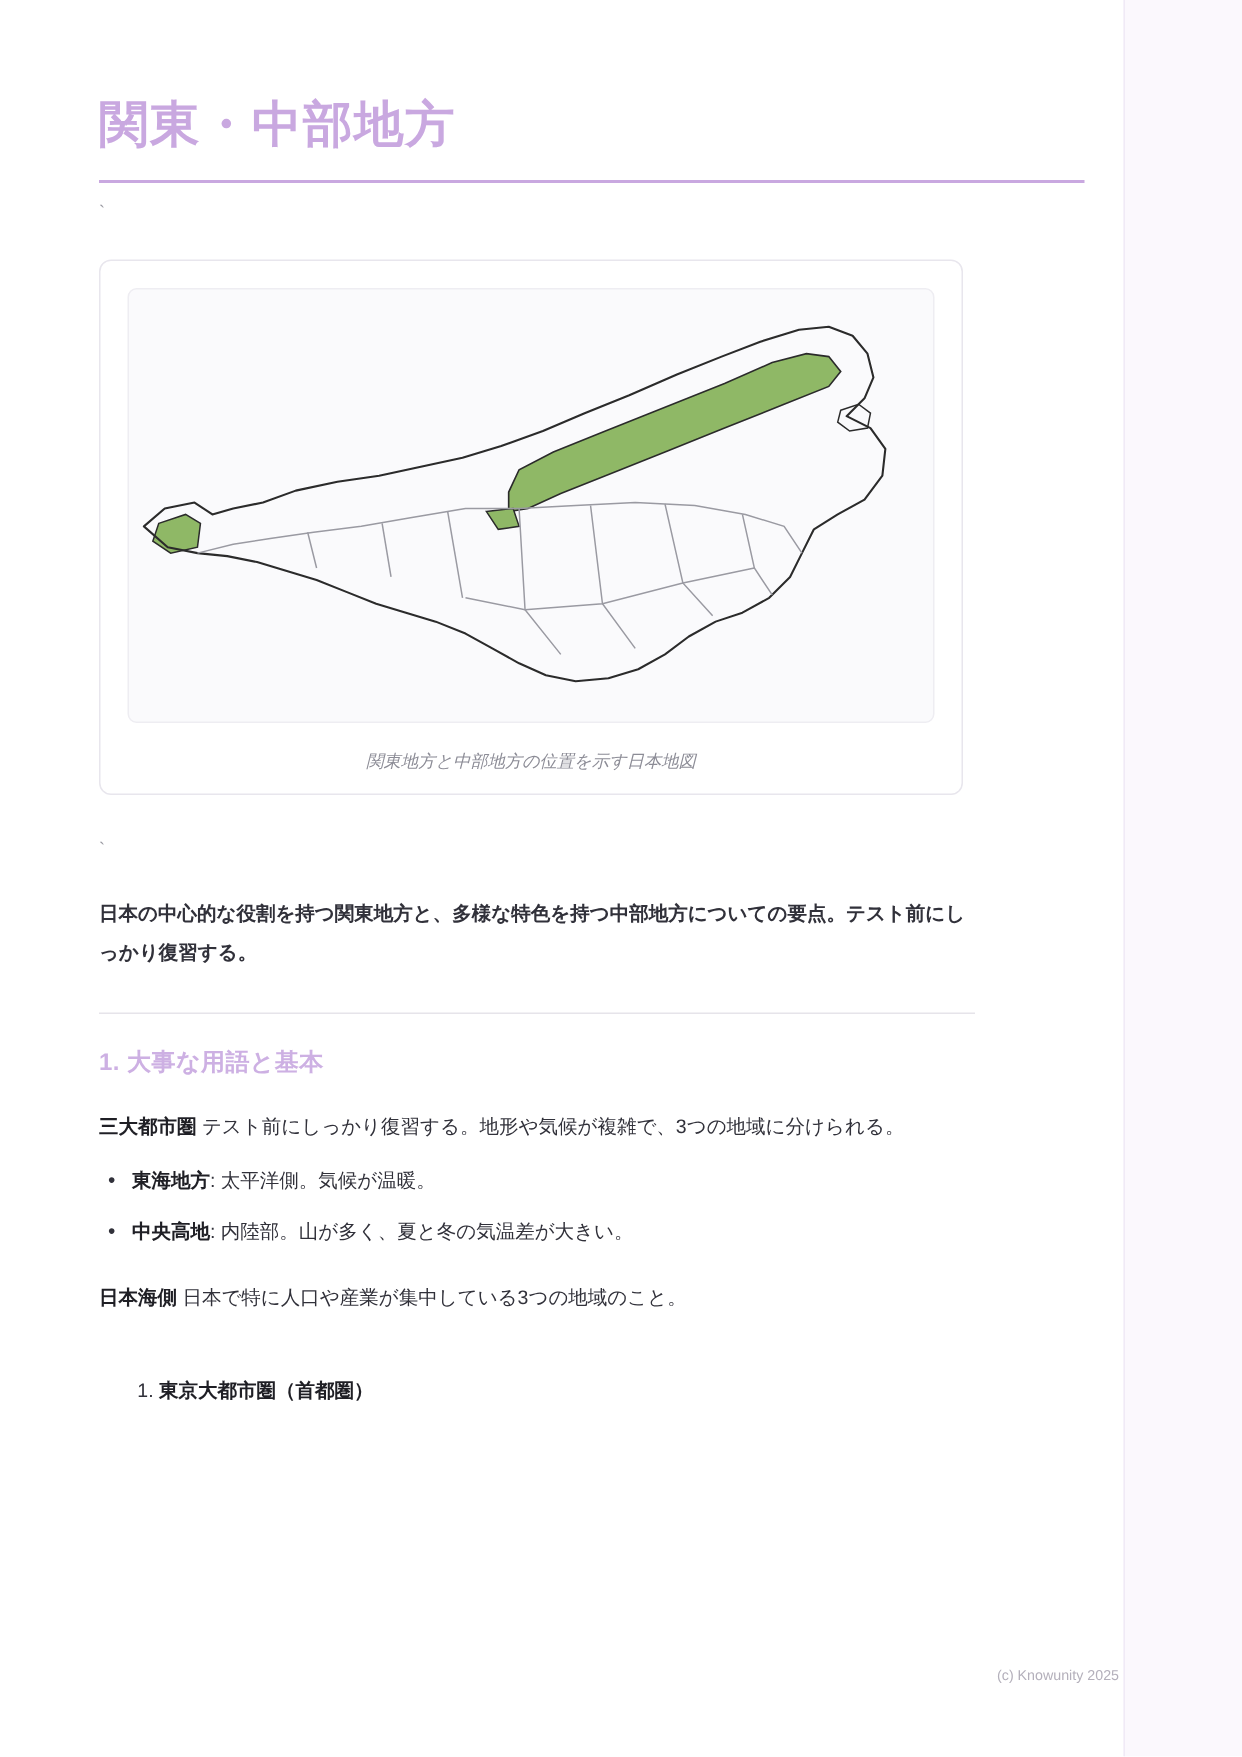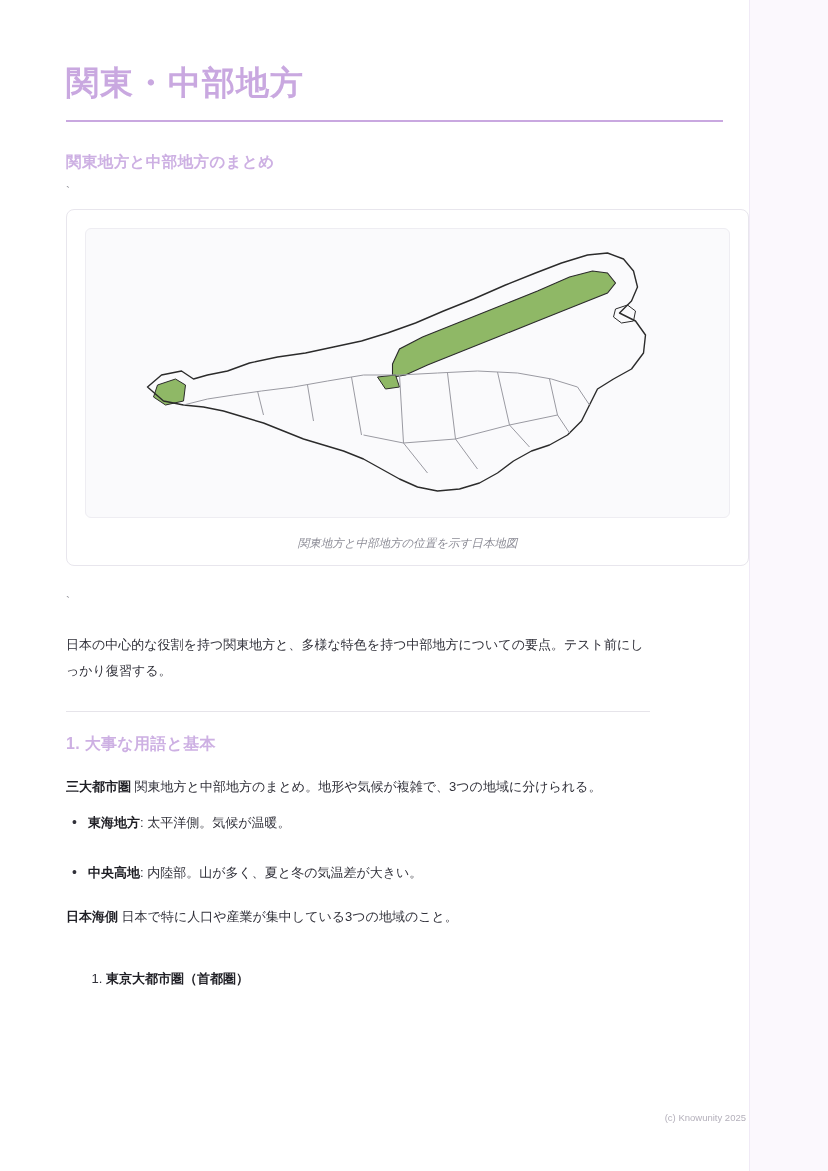--- a/index.html
+++ b/index.html
@@ -60,22 +60,22 @@
   }
   .tick {
     color: #9a9aa2;
     font-size: 12px;
     line-height: 1;
     margin-top: 13px;
     height: 12px;
   }
   
   .figure-card {
-    margin-top: 11px;
-    width: 683px;
+    margin-top: 26px;
+    width: 576px;
     border: 1px solid #e8e6ed;
     border-radius: 8px;
     background: #ffffff;
     padding: 18px 18px 14px 18px;
     box-sizing: border-box;
   }
   .figure-inner {
     background: #fafafc;
     border: 1px solid #eeedf2;
     border-radius: 6px;
@@ -102,20 +102,21 @@
     font-size: 12px;
     line-height: 1;
     margin-top: 30px;
     height: 12px;
   }
   p.body-text {
     margin: 24px 0 0 0;
     font-size: 13px;
     line-height: 1.95;
     color: #31313a;
+    font-weight: bold;
   }
   .section-rule {
     margin-top: 28px;
     height: 1px;
     background: #e6e4ea;
     width: 584px;
   }
   h3.section-title {
     margin: 22px 0 0 0;
     font-size: 16px;
@@ -132,21 +133,21 @@
   p.term-line b { font-weight: 700; color: #1f1f25; }
   ul.bullets {
     margin: 14px 0 0 0;
     padding-left: 22px;
     list-style: none;
   }
   ul.bullets li {
     position: relative;
     font-size: 13px;
     line-height: 1.7;
-    margin-top: 28px;
+    margin-top: 12px;
     color: #31313a;
   }
   ul.bullets li:first-child { margin-top: 0; }
   ul.bullets li::before {
     content: "•";
     position: absolute;
     left: -16px;
     top: -1px;
     font-size: 14px;
     color: #31313a;
@@ -180,21 +181,20 @@
 
 <div class="page">
 
   <div class="right-strip"></div>
 
   <div class="content">
 
     <h1 class="doc-title">関東・中部地方</h1>
     <div class="title-rule"></div>
 
-    <h2 class="doc-subtitle">関東地方と中部地方のまとめ</h2>
 
     <div class="tick">`</div>
 
     <div class="figure-card">
       <div class="figure-inner">
         <svg viewBox="0 0 540 288" preserveAspectRatio="xMidYMid meet">
 
           <path d="M255 135 L262 120 L285 108 L320 94 L360 78 L400 62 L432 48 L455 42 L470 44 L478 54 L470 64 L440 76 L400 92 L360 108 L320 124 L290 136 L268 146 L255 148 Z" fill="#8fb866" stroke="#2b2b2b" stroke-width="1.1"></path>
           <path d="M240 148 L258 146 L262 158 L248 160 Z" fill="#8fb866" stroke="#2b2b2b" stroke-width="1"></path>
           <path d="M20 156 L38 150 L48 156 L46 172 L28 176 L16 168 Z" fill="#8fb866" stroke="#2b2b2b" stroke-width="1"></path>
@@ -221,21 +221,21 @@
     <div class="tick2">`</div>
 
     <p class="body-text">日本の中心的な役割を持つ関東地方と、多様な特色を持つ中部地方についての要点。テスト前にしっかり復習する。</p>
 
     <div class="section-rule"></div>
 
     <h3 class="section-title">1. 大事な用語と基本</h3>
 
 
     <p class="term-line">
-      <b>三大都市圏</b><span> 関東地方と中部地方のまとめ。地形や気候が複雑で、3つの地域に分けられる。</span>
+      <b>三大都市圏</b><span> テスト前にしっかり復習する。地形や気候が複雑で、3つの地域に分けられる。</span>
     </p>
 
     <ul class="bullets">
       <li>
         <b>東海地方</b><span>: 太平洋側。気候が温暖。</span>
       </li>
       <li>
         <b>中央高地</b><span>: 内陸部。山が多く、夏と冬の気温差が大きい。</span>
       </li>
     </ul>

